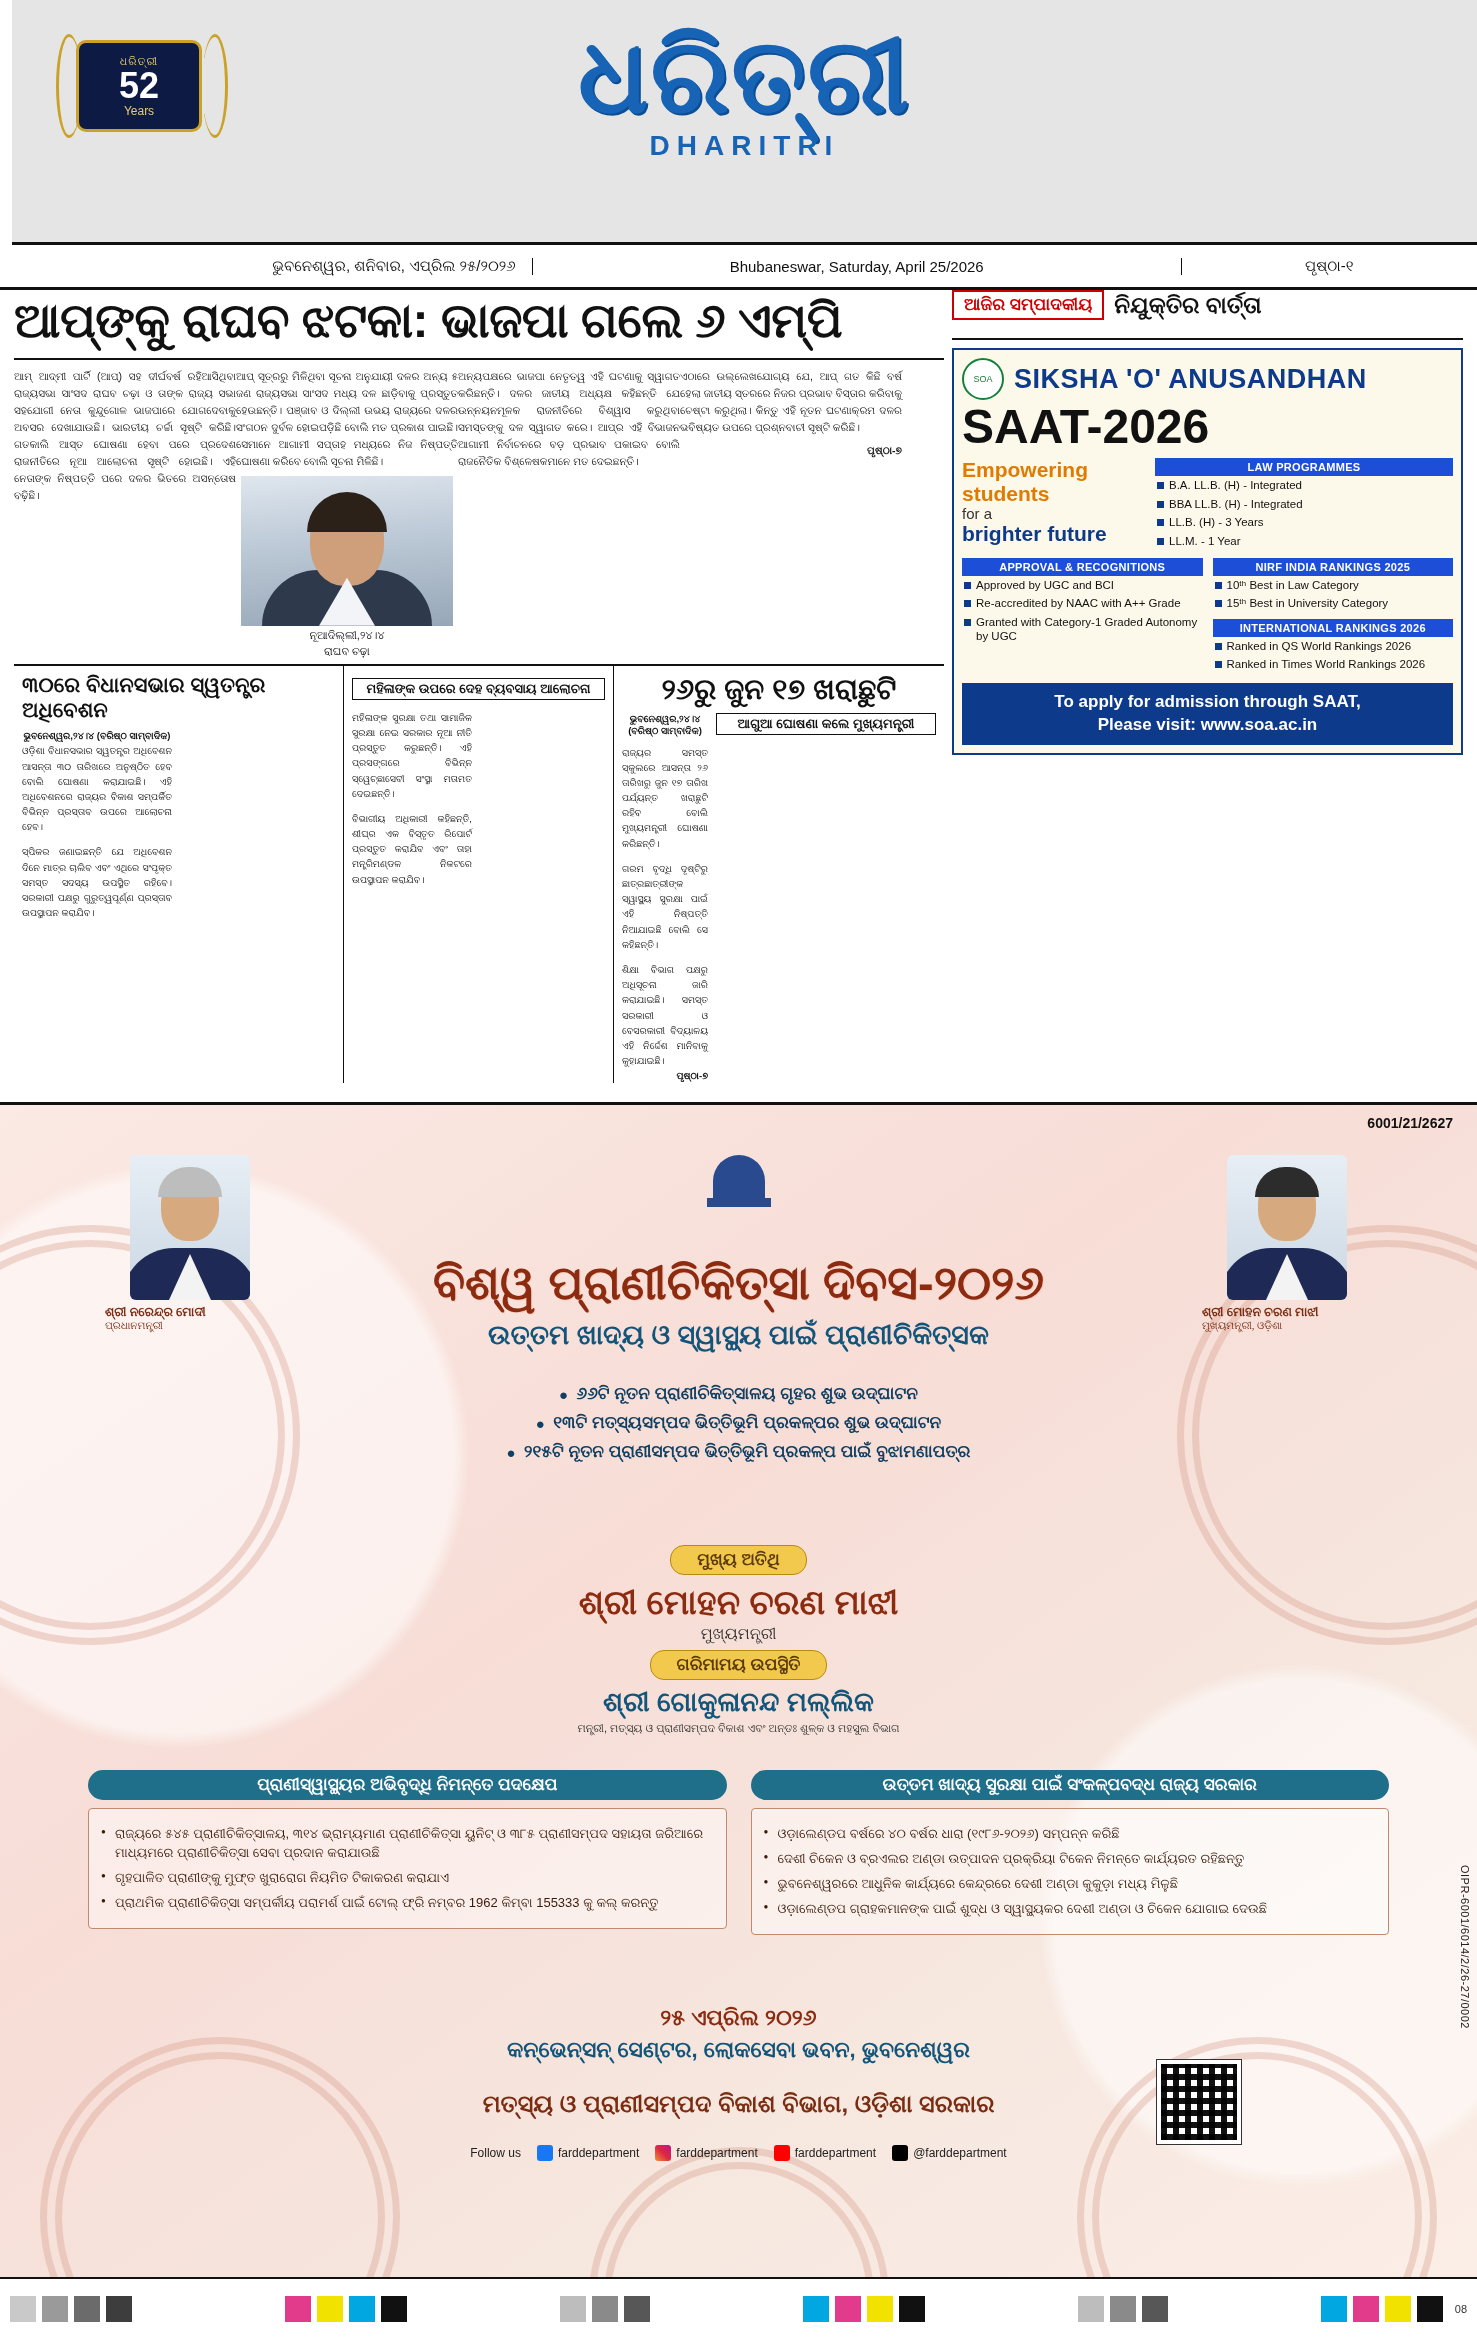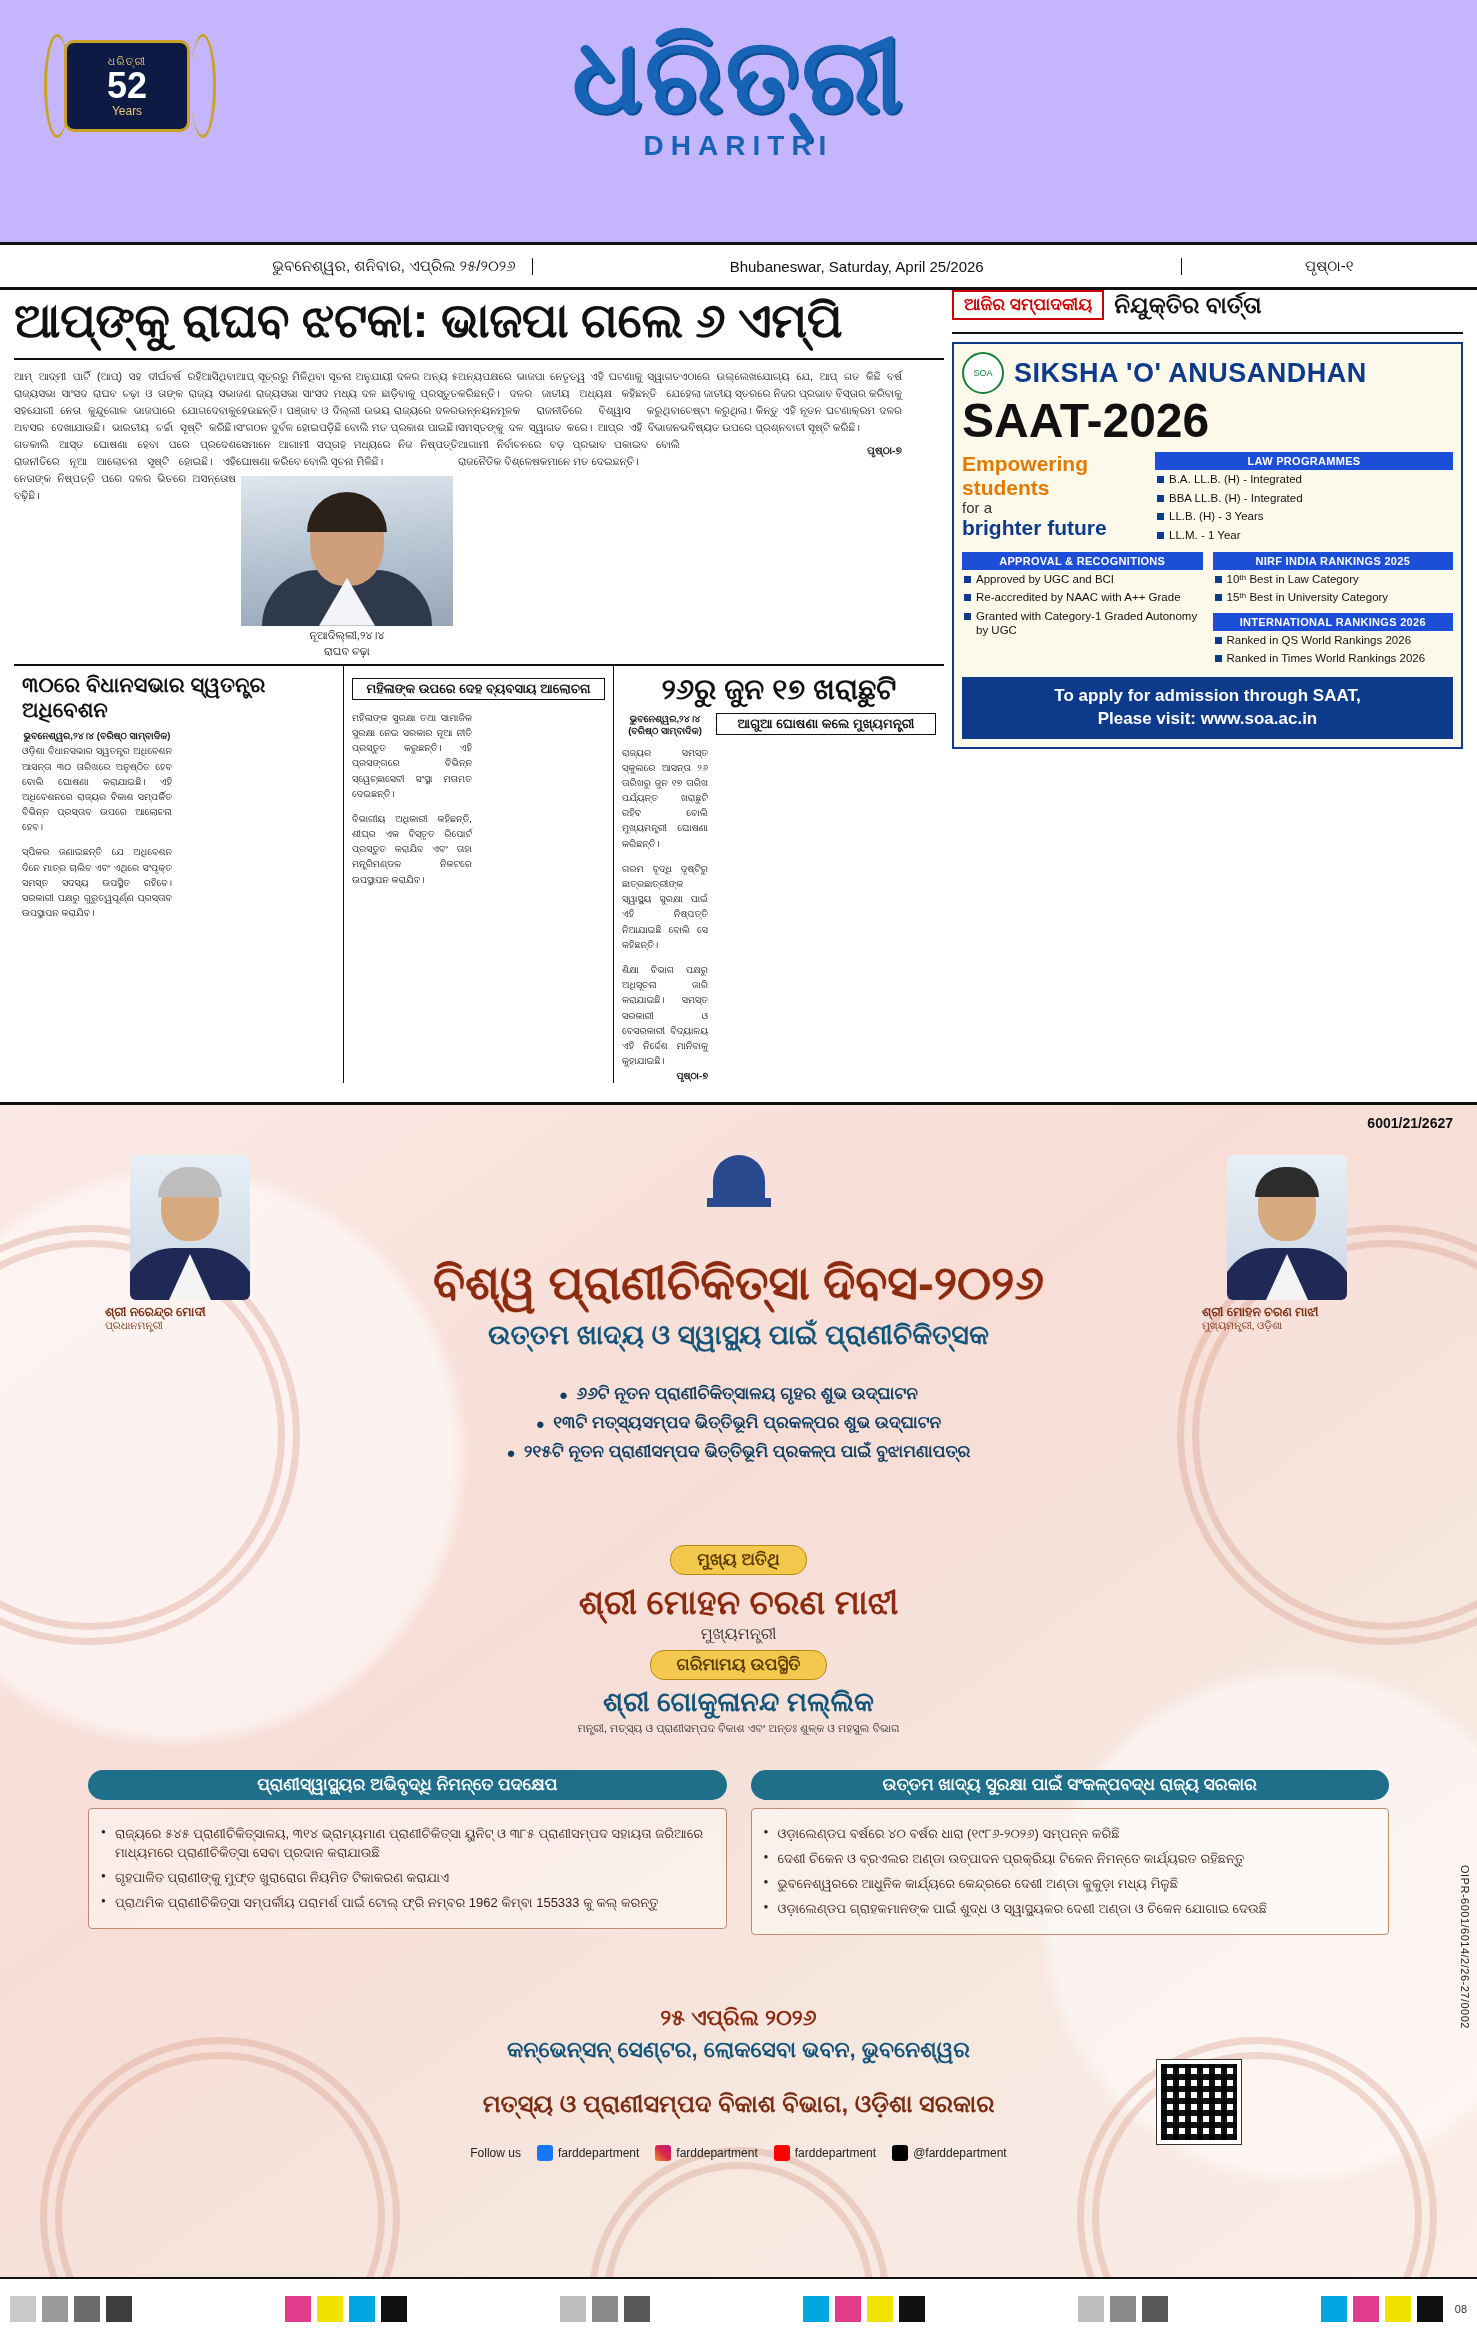--- a/index.html
+++ b/index.html
@@ -12,21 +12,22 @@
     position:relative;
     overflow:hidden;
   }
   .page { width:1477px; height:2339px; position:relative; background:#fff; }
 
   
   .masthead {
     position:relative;
     height:245px;
     border-bottom:3px solid #111;
-    background:#c4b5fd;
+    background:#e5e5e5;
+    margin-left:12px;
   }
   .anniv-badge {
     position:absolute; left:64px; top:40px;
     width:126px; height:92px;
     border:3px solid #c9a227;
     border-radius:10px;
     background:#0d1b44;
     display:flex; flex-direction:column; align-items:center; justify-content:center;
     color:#f5d67b;
   }
@@ -119,21 +120,21 @@
   .sub-title { font-size:21px; font-weight:bold; line-height:1.2; }
   .sub-title.big { font-size:29px; }
   .sub-sub {
     font-size:13px; font-weight:bold; text-align:center;
     border:1px solid #111; padding:2px 4px; margin:6px 0 4px 0;
   }
   .mini-cols { display:flex; gap:10px; padding-top:6px;flex-direction:column; }
   .mini-col { font-size:9.5px; line-height:1.6; text-align:justify; }
 
   
-  .rc-head { display:flex; align-items:center; gap:10px; border-bottom:2px solid #111; padding-bottom:12px;}
+  .rc-head { display:flex; align-items:center; gap:10px; border-bottom:2px solid #111; padding-bottom:18px;}
   .rc-badge {
     border:2px solid #c00; color:#c00; font-weight:bold;
     font-size:17px; padding:3px 10px;
   }
   .rc-title { font-size:23px; font-weight:bold; }
 
   .ad-box {
     margin-top:8px;
     border:2px solid #0d3a8a;
     background:#fdf9ea;

